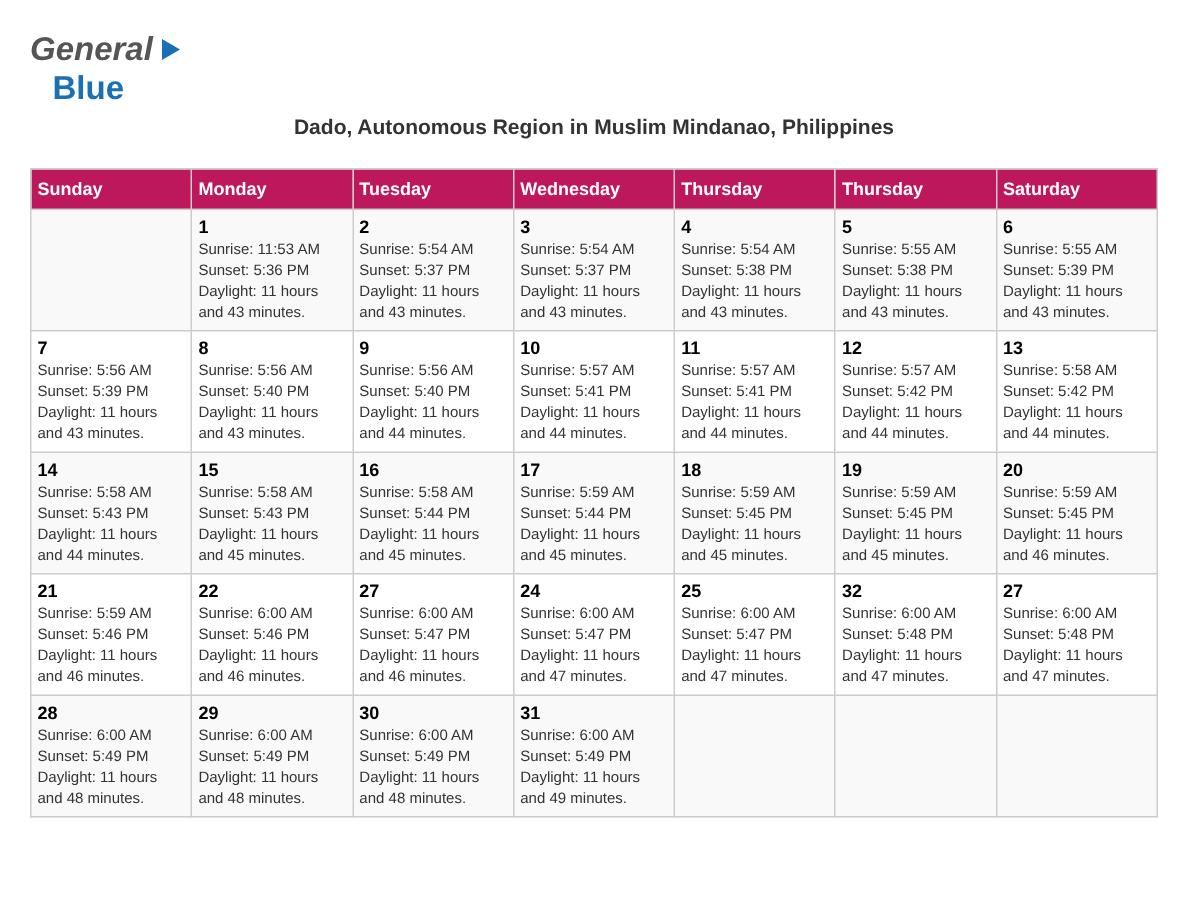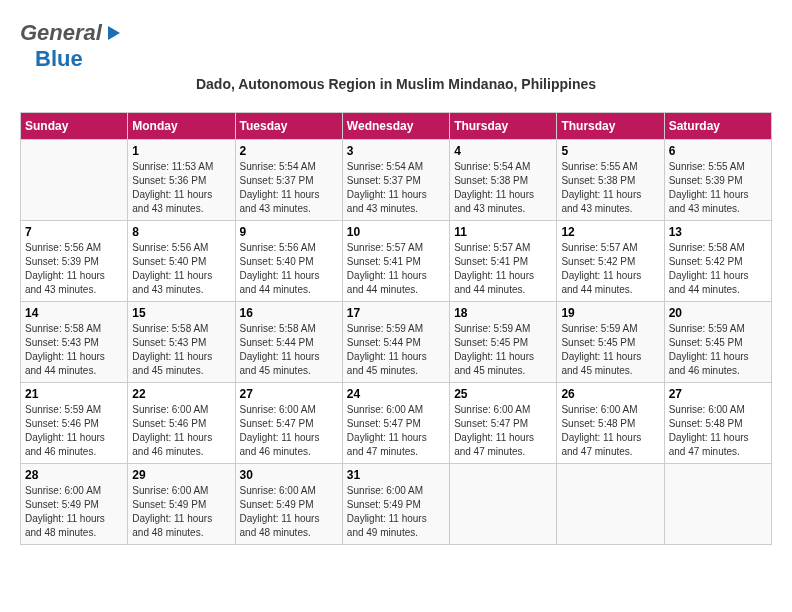--- a/index.html
+++ b/index.html
@@ -271,21 +271,21 @@
 Sunset: 5:47 PM
 Daylight: 11 hours and 47 minutes.</div>
         </td>
         <td>
           <div class="day-number">25</div>
           <div class="day-info" style="white-space: pre-line;">Sunrise: 6:00 AM
 Sunset: 5:47 PM
 Daylight: 11 hours and 47 minutes.</div>
         </td>
         <td>
-          <div class="day-number">26</div>
+          <div class="day-number">32</div>
           <div class="day-info" style="white-space: pre-line;">Sunrise: 6:00 AM
 Sunset: 5:48 PM
 Daylight: 11 hours and 47 minutes.</div>
         </td>
         <td>
           <div class="day-number">27</div>
           <div class="day-info" style="white-space: pre-line;">Sunrise: 6:00 AM
 Sunset: 5:48 PM
 Daylight: 11 hours and 47 minutes.</div>
         </td>

